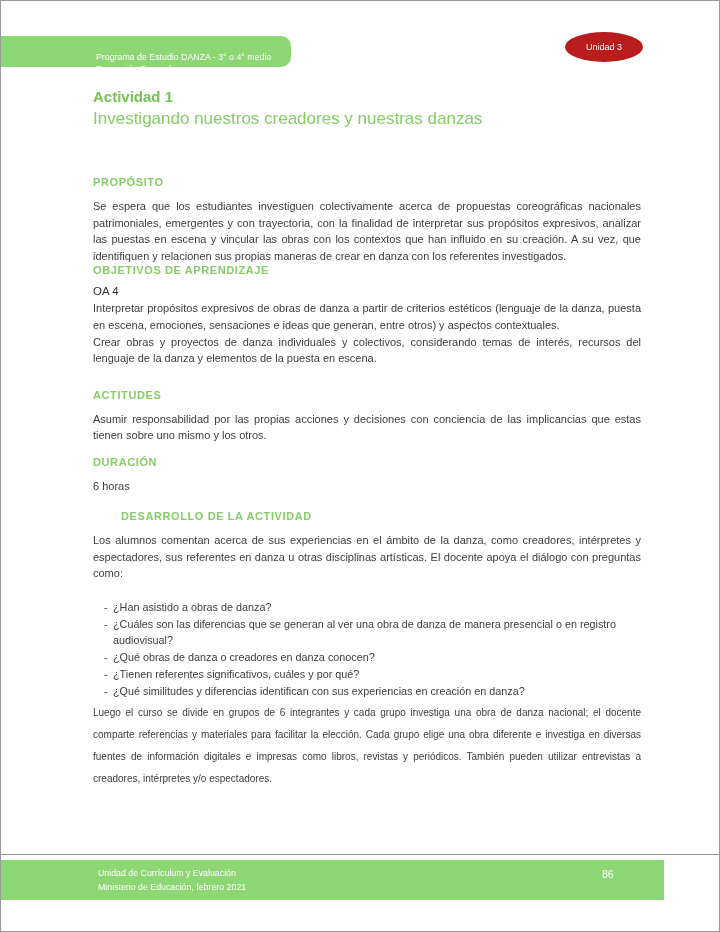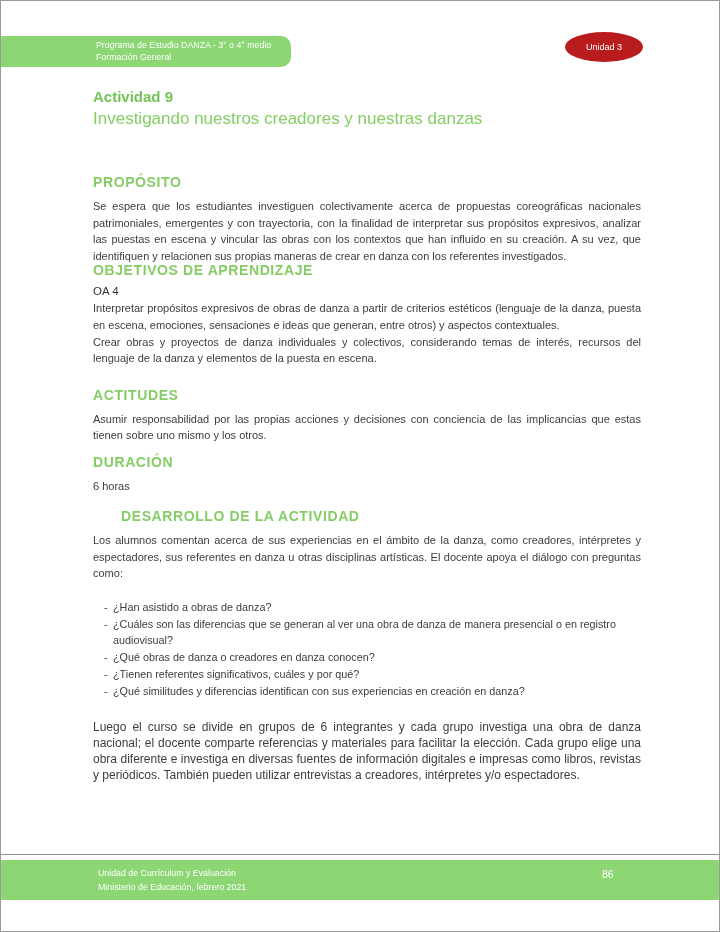--- a/index.html
+++ b/index.html
@@ -7,39 +7,39 @@
     position:relative;width:720px;height:932px;background:#ffffff;
     box-sizing:border-box;border:1px solid #9a9a9a;overflow:hidden;
     font-family:"Liberation Sans",sans-serif;color:#3d3d3d;
   }
   
   .header-bar{
     position:absolute;left:0;top:35px;width:290px;height:31px;
     background:#8dd674;border-radius:0 10px 10px 0;
   }
   .header-bar .hdr-text{
-    position:absolute;left:95px;top:4px;color:#ffffff;
+    position:absolute;left:95px;top:16px;color:#ffffff;
     font-size:8.8px;line-height:11.5px;white-space:nowrap;
   }
   .unit-pill{
     position:absolute;left:564px;top:31px;width:78px;height:30px;
     background:#b91c1c;border-radius:50%;
     display:flex;align-items:center;justify-content:center;
     color:#ffffff;font-size:9px;
   }
   
   .content{position:absolute;left:92px;top:0;width:548px;}
   .doc-title{
     margin:86px 0 0 0;font-size:15px;font-weight:bold;color:#74c356;line-height:19px;
   }
   .doc-subtitle{
     margin:2px 0 0 0;font-size:17px;font-weight:normal;color:#84ce65;line-height:22px;
   }
   .sec-heading{
-    font-size:14px;font-weight:600;letter-spacing:.6px;color:#86cc67;
+    font-size:11px;font-weight:600;letter-spacing:.6px;color:#86cc67;
     line-height:13px;margin:0;
   }
   .h-proposito{margin-top:46px;}
   .h-objetivos{margin-top:0;}
   .h-actitudes{margin-top:22px;}
   .h-duracion{margin-top:12px;}
   .h-desarrollo{margin-top:15px;padding-left:28px;}
   .body-p{
     margin:9px 0 0 0;font-size:11px;line-height:16.6px;text-align:justify;
   }
@@ -49,27 +49,27 @@
   .oa-label.second{margin-top:5px;}
   .oa-text{margin:0;font-size:11px;line-height:16.6px;text-align:justify;}
   .plain-p{margin:9px 0 0 0;font-size:11px;line-height:17px;}
   .q-list{
     list-style:none;margin:17px 0 0 0;padding:0 0 0 11px;
     font-size:10.8px;line-height:16.8px;
   }
   .q-list li{display:flex;}
   .q-list li .dash{flex:0 0 9px;}
   .q-list li .q-text{flex:1;}
-  .closing-p{margin:19px 0 0 0;font-size:12px;line-height:16px;text-align:justify;}
+  .closing-p{margin:2px 0 0 0;font-size:10px;line-height:22px;text-align:justify;}
   
   .pre-footer-line{
     position:absolute;left:0;top:853px;width:720px;height:1px;background:#8f8f8f;
   }
   .footer-bar{
-    position:absolute;left:0;top:859px;width:720px;height:40px;background:#8dd674;
+    position:absolute;left:0;top:859px;width:663px;height:40px;background:#8dd674;
   }
   .footer-bar .ftr-text{
     position:absolute;left:97px;top:7px;color:#ffffff;
     font-size:8.8px;line-height:13.5px;white-space:nowrap;
   }
   .footer-bar .page-num{
     position:absolute;left:601px;top:8px;color:#ffffff;font-size:10.5px;
   }
 </style>
 </head>
@@ -82,21 +82,21 @@
       <div>Programa de Estudio DANZA - 3° o 4° medio</div>
       <div>Formación General</div>
     </div>
   </div>
   <div class="unit-pill">
     <span>Unidad 3</span>
   </div>
 
   <div class="content">
 
-    <h1 class="doc-title">Actividad 9</h1>
+    <h1 class="doc-title">Actividad 1</h1>
     <h2 class="doc-subtitle">Investigando nuestros creadores y nuestras danzas</h2>
 
     <h3 class="sec-heading h-proposito">PROPÓSITO</h3>
     <p class="body-p">Se espera que los estudiantes investiguen colectivamente acerca de propuestas coreográficas nacionales patrimoniales, emergentes y con trayectoria, con la finalidad de interpretar sus propósitos expresivos, analizar las puestas en escena y vincular las obras con los contextos que han influido en su creación. A su vez, que identifiquen y relacionen sus propias maneras de crear en danza con los referentes investigados.</p>
 
     <h3 class="sec-heading h-objetivos">OBJETIVOS DE APRENDIZAJE</h3>
     <p class="oa-label">OA 4</p>
     <p class="oa-text">Interpretar propósitos expresivos de obras de danza a partir de criterios estéticos (lenguaje de la danza, puesta en escena, emociones, sensaciones e ideas que generan, entre otros) y aspectos contextuales.</p>
     <p class="oa-text">Crear obras y proyectos de danza individuales y colectivos, considerando temas de interés, recursos del lenguaje de la danza y elementos de la puesta en escena.</p>
 

